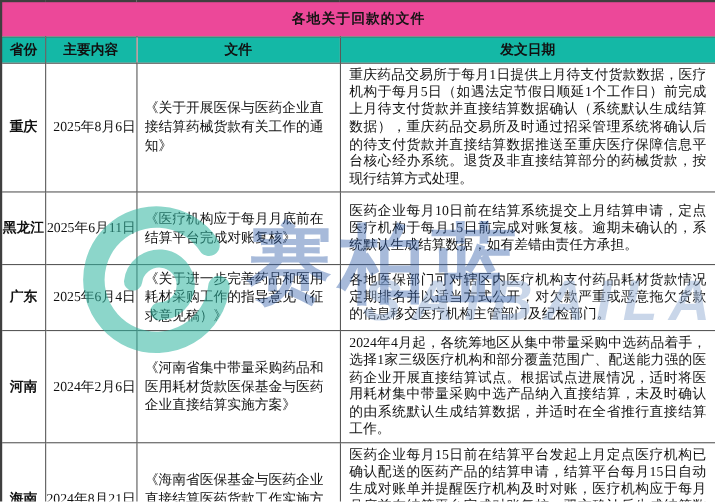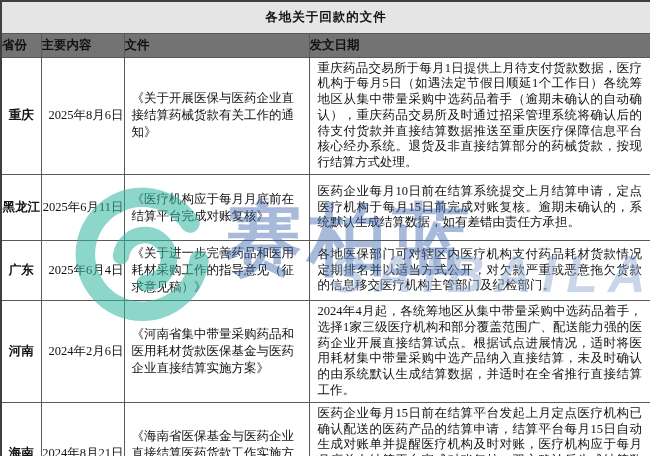--- a/index.html
+++ b/index.html
@@ -12,34 +12,34 @@
     table-layout: fixed;
     border: 2px solid #3f3f3f;
   }
   .doc-table td, .doc-table th {
     border: 1px solid #595959;
     vertical-align: middle;
     font-size: 12.5px;
     overflow: hidden;
   }
   .title-cell {
-    background: #e5e5e5;
+    background: #ec4899;
     text-align: center;
     font-weight: bold;
     font-size: 13.5px;
     height: 32px;
     color: #141414;
     letter-spacing: 1px;
   }
   .head-row th {
     height: 24px;
-    text-align: left;
+    text-align: center;
     font-weight: bold;
     font-size: 12.5px;
-    background: #737373;
+    background: #14b8a6;
   }
   .cell-province { text-align: center; font-weight: bold; }
   .cell-date { text-align: right; }
   .cell-doc { text-align: left; padding: 2px 7px; line-height: 17px; }
   .cell-content {
     text-align: justify;
     padding: 3px 8px;
     line-height: 15.8px;
     font-size: 12.3px;
   }
@@ -99,21 +99,21 @@
       <th>省份</th>
       <th>主要内容</th>
       <th>文件</th>
       <th>发文日期</th>
     </tr>
 
     <tr style="height:116px">
       <td class="cell-province">重庆</td>
       <td class="cell-date">2025年8月6日</td>
       <td class="cell-doc">《关于开展医保与医药企业直接结算药械货款有关工作的通知》</td>
-      <td class="cell-content">重庆药品交易所于每月1日提供上月待支付货款数据，医疗机构于每月5日（如遇法定节假日顺延1个工作日）各统筹地区从集中带量采购中选药品着手（逾期未确认的自动确认），重庆药品交易所及时通过招采管理系统将确认后的待支付货款并直接结算数据推送至重庆医疗保障信息平台核心经办系统。退货及非直接结算部分的药械货款，按现行结算方式处理。</td>
+      <td class="cell-content">重庆药品交易所于每月1日提供上月待支付货款数据，医疗机构于每月5日（如遇法定节假日顺延1个工作日）前完成上月待支付货款并直接结算数据确认（系统默认生成结算数据），重庆药品交易所及时通过招采管理系统将确认后的待支付货款并直接结算数据推送至重庆医疗保障信息平台核心经办系统。退货及非直接结算部分的药械货款，按现行结算方式处理。</td>
     </tr>
 
     <tr style="height:66px">
       <td class="cell-province">黑龙江</td>
       <td class="cell-date">2025年6月11日</td>
       <td class="cell-doc">《医疗机构应于每月月底前在结算平台完成对账复核》</td>
       <td class="cell-content">医药企业每月10日前在结算系统提交上月结算申请，定点医疗机构于每月15日前完成对账复核。逾期未确认的，系统默认生成结算数据，如有差错由责任方承担。</td>
     </tr>
 
     <tr style="height:60px">

